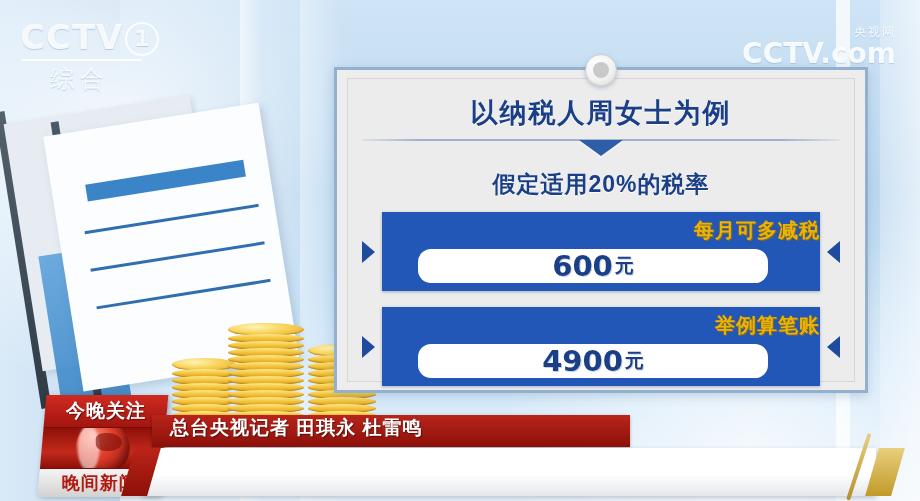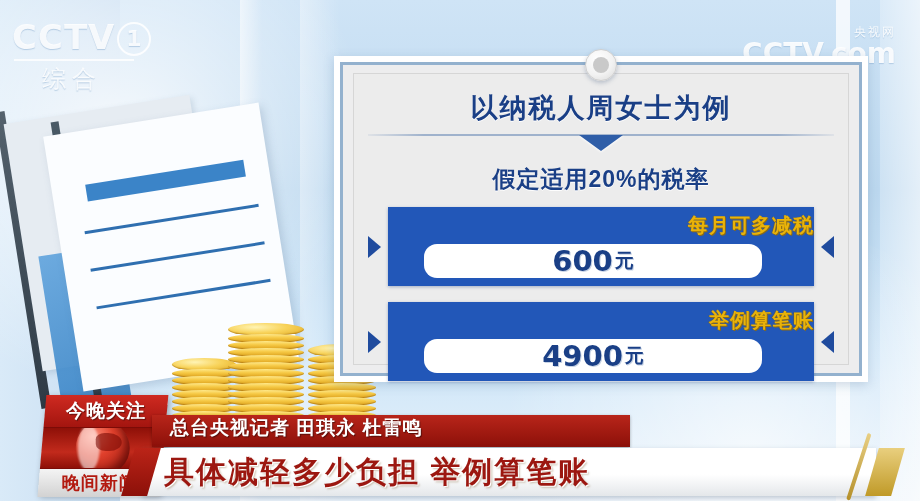--- a/index.html
+++ b/index.html
@@ -29,21 +29,21 @@
     background:radial-gradient(circle,rgba(255,255,255,.85) 0%,rgba(255,255,255,0) 68%);
   }
   .bg-glow2{
     position:absolute; right:-100px; bottom:-180px; width:540px; height:460px;
     border-radius:50%;
     background:radial-gradient(circle,rgba(255,255,255,.65) 0%,rgba(255,255,255,0) 70%);
   }
 
   
   .cctv1-logo{
-    position:absolute; left:12px; top:20px; width:150px; height:64px;
+    position:absolute; left:20px; top:20px; width:150px; height:64px;
     color:rgba(255,255,255,.88);
     text-shadow:0 1px 1px rgba(120,160,200,.45);
   }
   .cctv1-logo .m{
     font-size:34px; font-weight:bold; letter-spacing:1px; line-height:34px;
     font-family:"DejaVu Sans",sans-serif;
   }
   .cctv1-logo .one{
     display:inline-block; width:30px; height:30px; line-height:30px;
     border:2px solid rgba(255,255,255,.85); border-radius:50% 50% 50% 50%/50% 50% 50% 50%;
@@ -115,22 +115,22 @@
   .coin.top{
     background:radial-gradient(ellipse at 36% 32%,#fff4b5 0%,#f8d35a 45%,#e0a71e 100%);
     height:13px; margin-top:0;
   }
   .st-left{ left:2px; width:64px; }
   .st-mid{ left:58px; width:76px; }
   .st-right{ left:138px; width:68px; }
 
   
   .panel{
-    position:absolute; left:334px; top:56px; width:534px; height:326px;
-    background:#ffffff; padding:6px; box-sizing:border-box;
+    position:absolute; left:334px; top:67px; width:534px; height:326px;
+    background:#ffffff; box-sizing:border-box;
     box-shadow:0 3px 10px rgba(80,110,150,.25);
   }
   .panel-frame{
     width:100%; height:100%; box-sizing:border-box;
     border:3px solid #93b1ce;
     background:#ededee;
     padding:8px 10px; position:relative;
   }
   .panel-inner{
     width:100%; height:100%; box-sizing:border-box;
@@ -425,19 +425,18 @@
         <span>晚间新闻</span>
       </div>
     </div>
 
     <div class="reporter-bar">
       <span class="txt">总台央视记者 田琪永 杜雷鸣</span>
     </div>
 
     <div class="headline-bar">
       <div class="hl-redleft"></div>
-      <span class="txt">具体减轻多少负担 举例算笔账</span>
       <div class="pointer-stick"></div>
     </div>
 
   </div>
 
 </div>
 
 </body></html>

